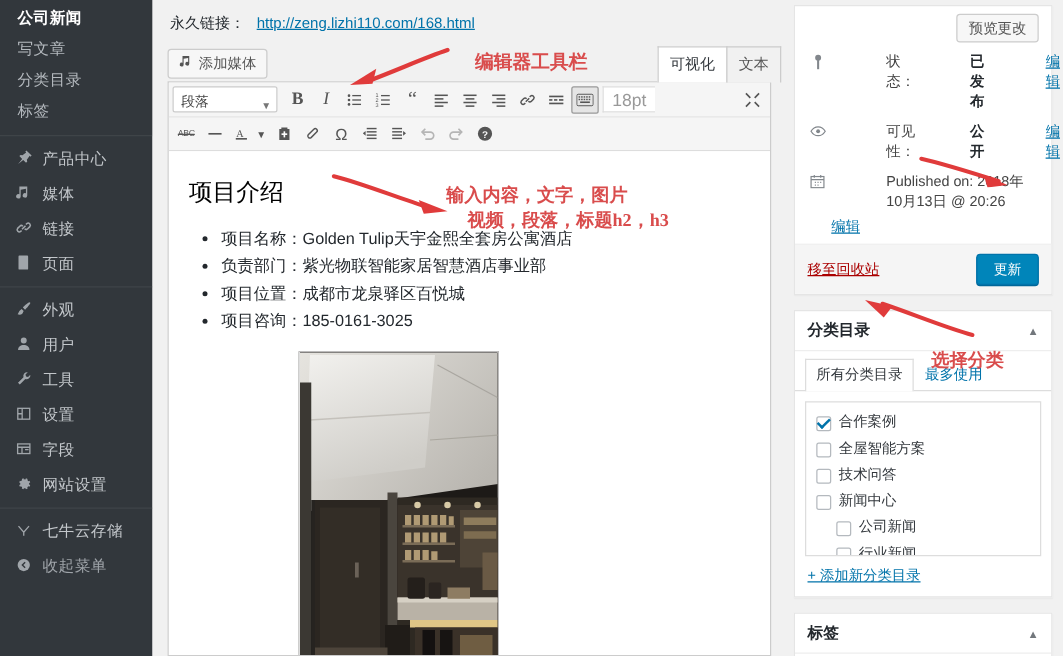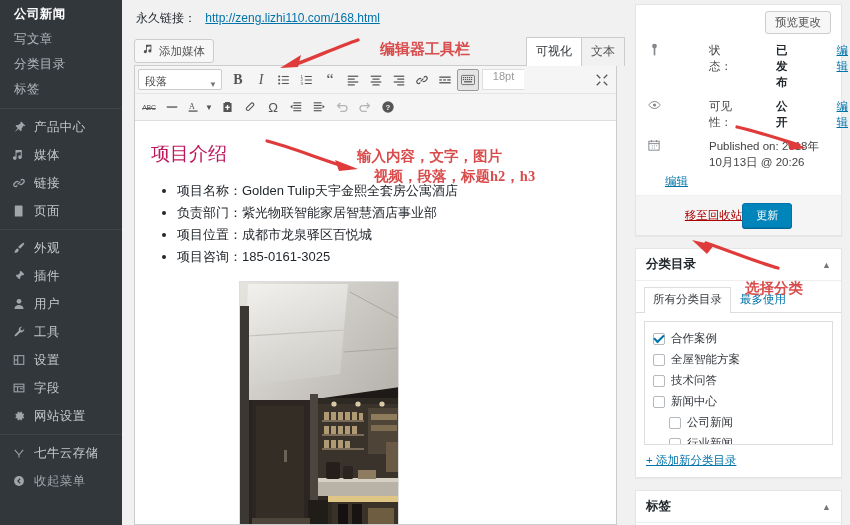--- a/index.html
+++ b/index.html
@@ -30,21 +30,21 @@
     padding: 4px 0 4px 14px;
     font-size: 12.5px;
     color: #b4b9be;
     line-height: 17px;
     letter-spacing: .4px;
     white-space: nowrap;
   }
   .sb-sub-item.current { color: #fff; font-weight: bold; }
   .sb-group { border-top: 1px solid #3f4448; padding: 4px 0; }
   .sb-item {
-    display: flex; align-items: center;
+    display: flex; align-items: flex-start;
     padding: 5px 0 5px 10px;
     color: #c3c7cb;
     font-size: 12.5px;
     line-height: 18px;
     letter-spacing: .4px;
     white-space: nowrap;
   }
   .sb-item .ic {
     width: 18px; height: 16px;
     margin-right: 6px;
@@ -145,35 +145,35 @@
     padding: 0 4px 0 6px;
     font-size: 11px;
     color: #444;
     margin-right: 4px;
   }
   .tb-sel .caret { font-size: 8px; color: #777; }
   .tb-fs {
     height: 21px; width: 42px;
     border: 1px solid #ddd; border-right: none;
     background: #fff;
-    display: inline-flex; justify-content: center;
-    font-size: 11px; color: #999;
+    display: inline-flex; align-items: center; justify-content: center;
+    font-size: 14px; color: #999;
     margin-left: 2px;
   }
   .tb-spacer { flex: 1 1 auto; }
 
   .content-area {
     padding: 14px 16px 0 16px;
     background: #fff;
     height: 100%;
   }
   .post-h2 {
     font-size: 19px;
     font-weight: normal;
-    color: #be185d;
+    color: #000000;
     margin: 6px 0 14px 0;
     font-family: "Liberation Serif", "DejaVu Serif", serif;
   }
   ul.post-list { margin: 0; padding-left: 26px; list-style: disc; }
   ul.post-list li {
     font-size: 13px;
     line-height: 20px;
     color: #23282d;
     margin-bottom: 2px;
     font-family: "Liberation Sans", sans-serif;
@@ -226,21 +226,21 @@
   .pub-line .pic {
     width: 16px; flex: 0 0 16px; color: #82878c;
     display: inline-flex; align-items: center; justify-content: center;
     margin-right: 3px; margin-top: 1px;
   }
   .pub-line b { color: #23282d; font-weight: bold; }
   .lnk { color: #0073aa; text-decoration: underline; cursor: pointer; }
   .pub-date { display: block; }
   .pub-edit2 { padding: 0 10px 6px 29px; font-size: 11.5px; }
   .pub-foot {
-    display: flex; align-items: center; justify-content: center;
+    display: flex; align-items: center; justify-content: space-between;
     border-top: 1px solid #f0f0f0;
     background: #f5f5f5;
     padding: 7px 10px;
   }
   .trash-link { color: #a00; text-decoration: underline; font-size: 11.5px; }
   .btn-update {
     background: #0085ba;
     border: 1px solid #0073aa;
     color: #fff;
     font-size: 11px;
@@ -386,28 +386,20 @@
     </div>
 
     <div class="sb-group">
       <div class="sb-item">
         <span class="ic">
           <svg width="14" height="14" viewBox="0 0 20 20" fill="currentColor">
               <path d="M16.5 2.5c-1 0-6 4-7.5 6l2.5 2.5c2-1.5 6-6.5 6-7.5 0-.6-.4-1-1-1zM7.6 10.4l-2 1.6c-1.2 1-1.4 3-2.6 4.2 1.7.9 4.1.6 5.3-.6 1-1 .9-2.2 1.6-3.1l-2.3-2.1z"></path>
             </svg>
         </span>
         <span class="lbl">外观</span>
-      </div>
-      <div class="sb-item">
-        <span class="ic">
-          <svg width="14" height="14" viewBox="0 0 20 20" fill="currentColor">
-              <path d="M12.6 2.4l-2 2 1 1-3.2 3.2-1-1-2 2 5 5 2-2-1-1L14.6 8.4l1 1 2-2-5-5z"></path>
-            </svg>
-        </span>
-        <span class="lbl">插件</span>
       </div>
       <div class="sb-item">
         <span class="ic">
           <svg width="14" height="14" viewBox="0 0 20 20" fill="currentColor">
               <circle cx="10" cy="6.2" r="3.4"></circle>
               <path d="M3.5 17c0-3.6 2.9-5.6 6.5-5.6s6.5 2 6.5 5.6H3.5z"></path>
             </svg>
         </span>
         <span class="lbl">用户</span>
       </div>

